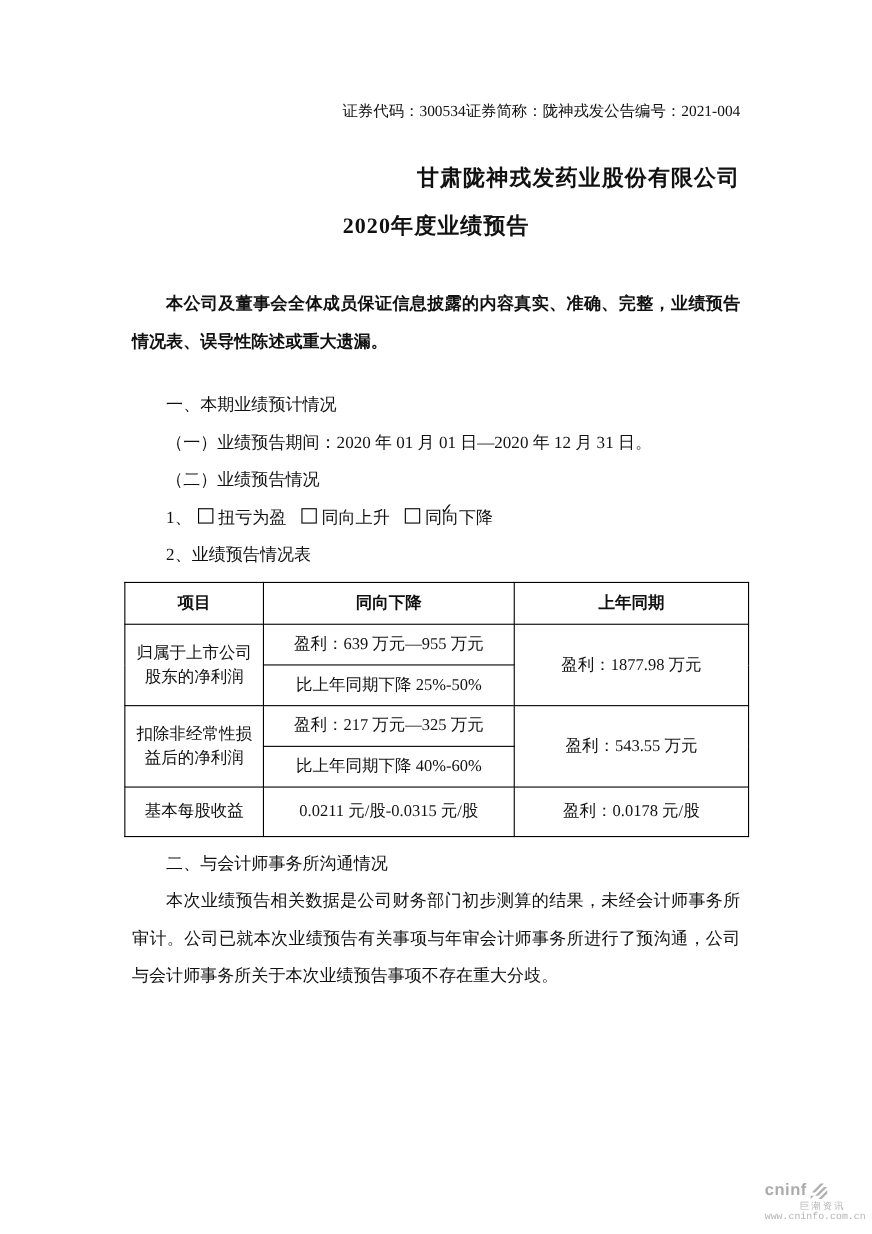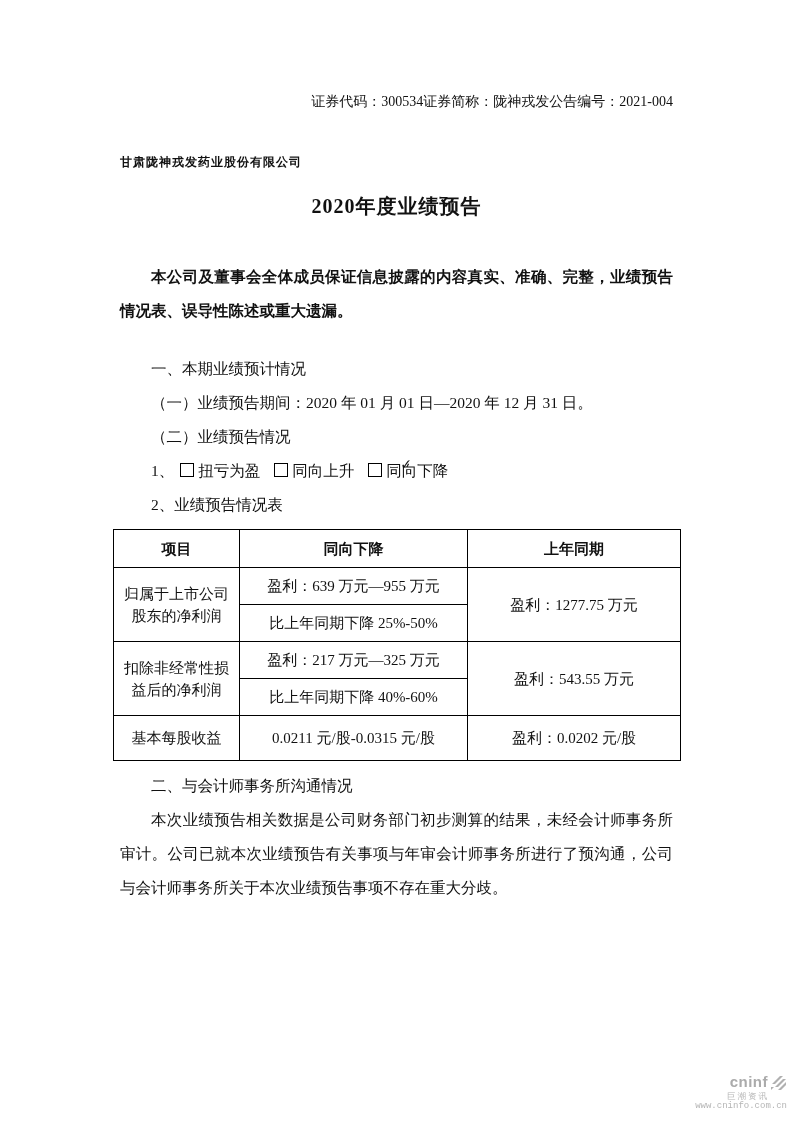--- a/index.html
+++ b/index.html
@@ -17,23 +17,23 @@
     left:120px; right:120px; top:92px;
   }
   .doc-header {
     display:flex;
     justify-content:flex-end;
     font-size:14px;
     line-height:20px;
   }
   .title-company {
     margin:36px 0 0 0;
-    font-size:12px;
-    font-weight:bold;
-    text-align:left;
+    font-size:20px;
+    font-weight:bold;
+    text-align:right;
     letter-spacing:1px;
     line-height:28px;
   }
   .title-report {
     margin:16px 0 0 0;
     font-size:20px;
     font-weight:bold;
     text-align:center;
     letter-spacing:1px;
     line-height:28px;
@@ -108,21 +108,21 @@
   col.c3 { width:213px; }
   .item-cell { line-height:30px; }
   .watermark {
     position:absolute;
     right:6px; bottom:10px;
     text-align:right;
     color:#b0b0b0;
     line-height:1.1;
     user-select:none;
   }
-  .wm-top { display:flex; align-items:center; justify-content:flex-end; gap:2px; }
+  .wm-top { display:flex; align-items:center; justify-content:flex-start; gap:2px; }
   .wm-logo-text {
     font-family:"Liberation Sans","DejaVu Sans",sans-serif;
     font-weight:bold;
     font-size:15px;
     letter-spacing:0.5px;
     color:#ababab;
   }
   .wm-cn {
     font-size:8.5px;
     letter-spacing:2px;
@@ -172,37 +172,37 @@
         <tr>
           <th>项目</th>
           <th>同向下降</th>
           <th>上年同期</th>
         </tr>
       </thead>
       <tbody>
         <tr>
           <td class="item-cell" rowspan="2">归属于上市公司股东的净利润</td>
           <td>盈利：639 万元—955 万元</td>
-          <td rowspan="2">盈利：1277.75 万元</td>
+          <td rowspan="2">盈利：1877.98 万元</td>
         </tr>
         <tr>
           <td>比上年同期下降 25%-50%</td>
         </tr>
         <tr>
           <td class="item-cell" rowspan="2">扣除非经常性损益后的净利润</td>
           <td>盈利：217 万元—325 万元</td>
           <td rowspan="2">盈利：543.55 万元</td>
         </tr>
         <tr>
           <td>比上年同期下降 40%-60%</td>
         </tr>
         <tr>
           <td class="tall">基本每股收益</td>
           <td class="tall">0.0211 元/股-0.0315 元/股</td>
-          <td class="tall">盈利：0.0202 元/股</td>
+          <td class="tall">盈利：0.0178 元/股</td>
         </tr>
       </tbody>
     </table>
 
     <p class="sec-heading tight">二、与会计师事务所沟通情况</p>
     <p class="body-para">本次业绩预告相关数据是公司财务部门初步测算的结果，未经会计师事务所审计。公司已就本次业绩预告有关事项与年审会计师事务所进行了预沟通，公司与会计师事务所关于本次业绩预告事项不存在重大分歧。</p>
 
 
   </div>
 

